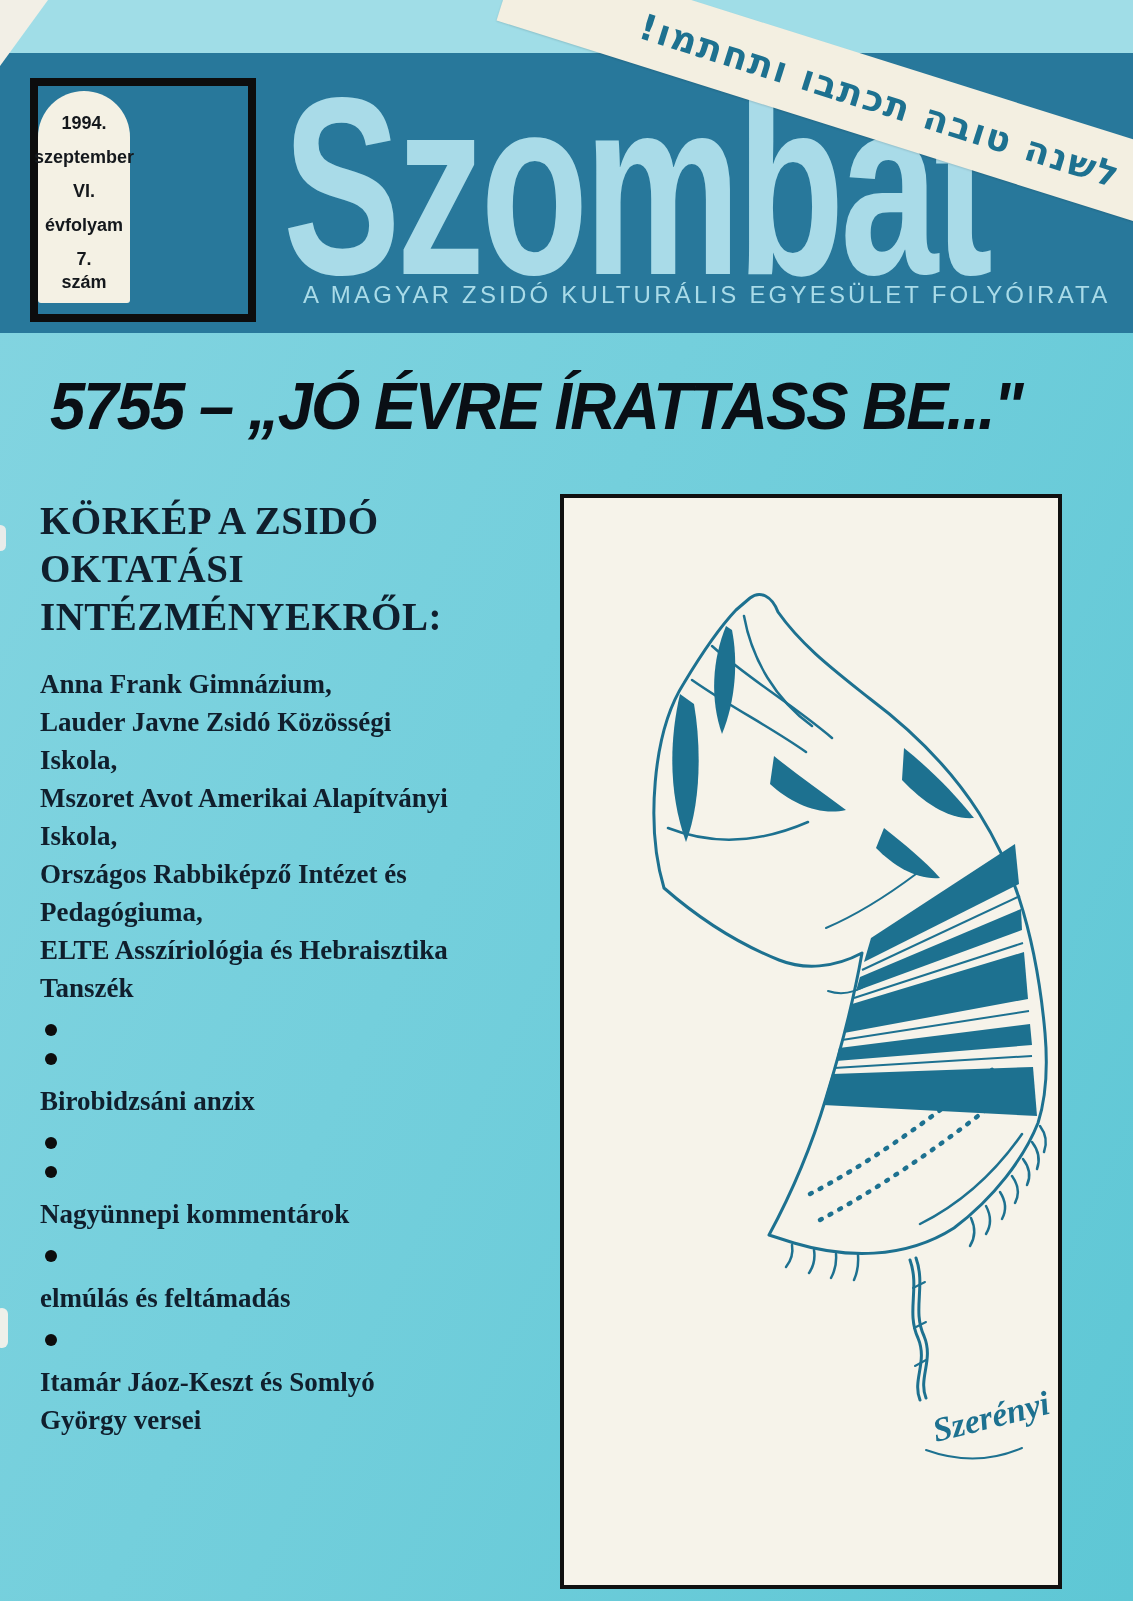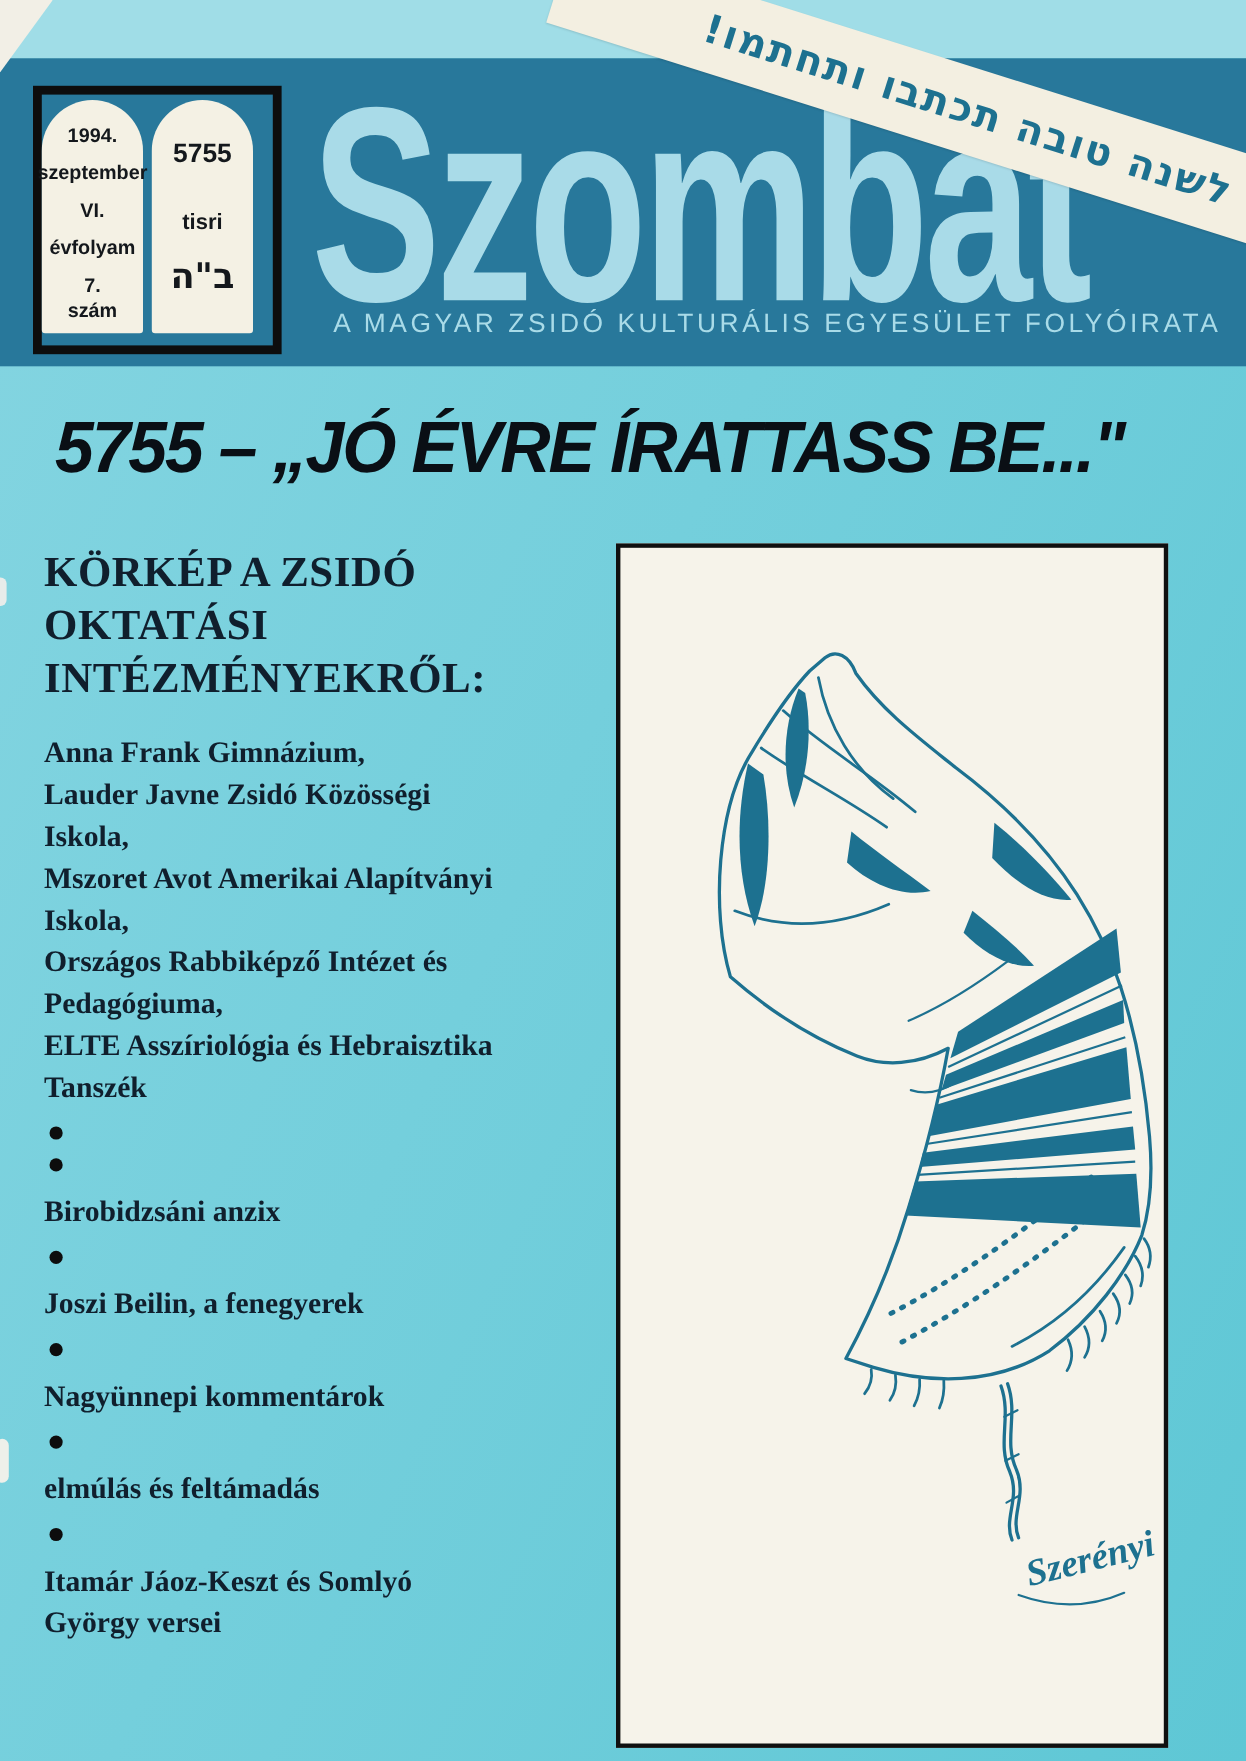--- a/index.html
+++ b/index.html
@@ -87,25 +87,20 @@
 
     <div class="issue-box">
       <div class="tablet tablet-left">
         <div class="tl">1994.</div>
         <div class="tl">szeptember</div>
         <div class="tl">VI.</div>
         <div class="tl">évfolyam</div>
         <div class="tl">7.</div>
         <div class="tl">szám</div>
       </div>
-      <div class="tablet tablet-right">
-        <div class="tl">5755</div>
-        <div class="tl">tisri</div>
-        <div class="tl">ב"ה</div>
-      </div>
     </div>
 
     <div class="logo">Szombat</div>
     <div class="subtitle">A MAGYAR ZSIDÓ KULTURÁLIS EGYESÜLET FOLYÓIRATA</div>
   </div>
 
   <div class="banner">
     <span class="heb">לשנה טובה תכתבו ותחתמו!</span>
   </div>
 
@@ -130,23 +125,20 @@
     </div>
     <div class="dot"></div>
 
     <div class="dot"></div>
 
     <div class="toc-item">
       <div>Birobidzsáni anzix</div>
     </div>
     <div class="dot"></div>
 
-    <div class="toc-item">
-      <div>Joszi Beilin, a fenegyerek</div>
-    </div>
     <div class="dot"></div>
 
     <div class="toc-item">
       <div>Nagyünnepi kommentárok</div>
     </div>
     <div class="dot"></div>
 
     <div class="toc-item">
       <div>elmúlás és feltámadás</div>
     </div>

